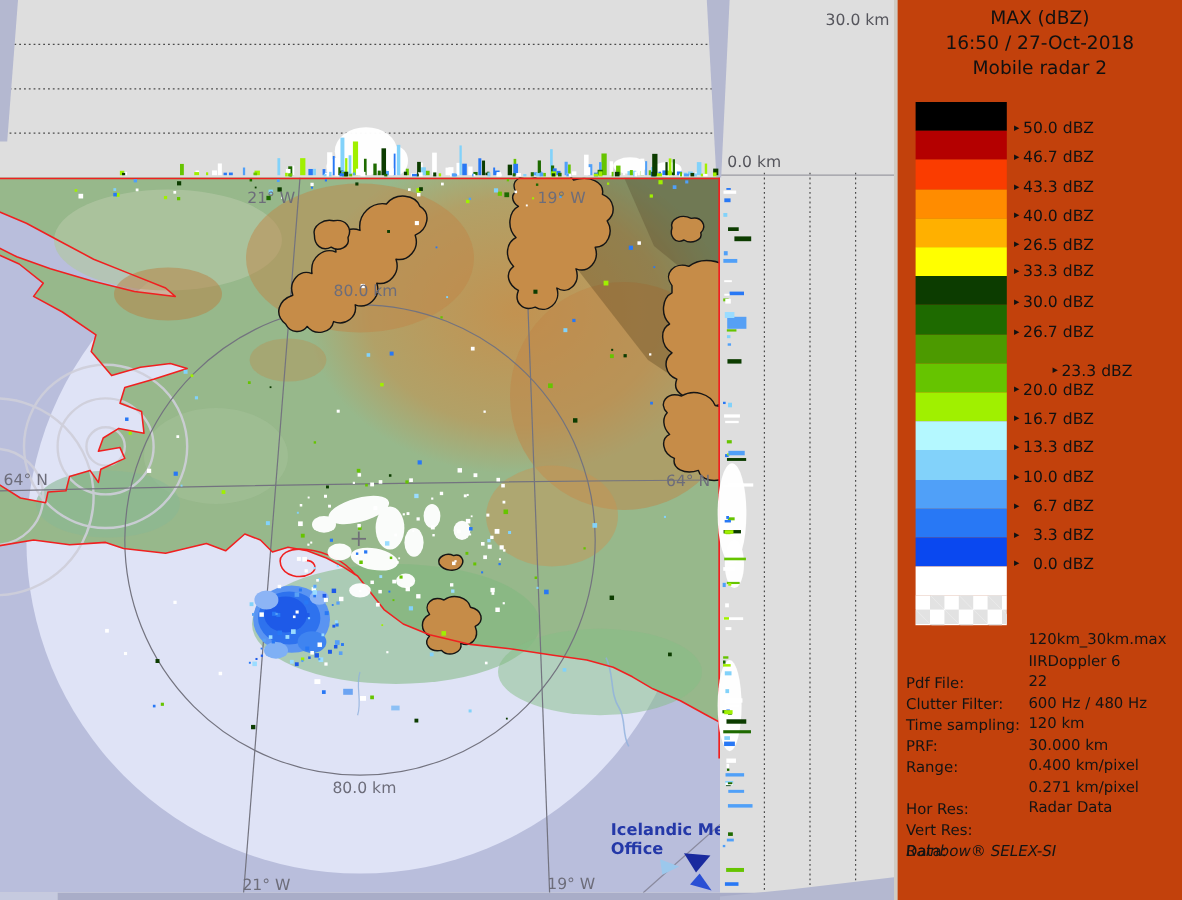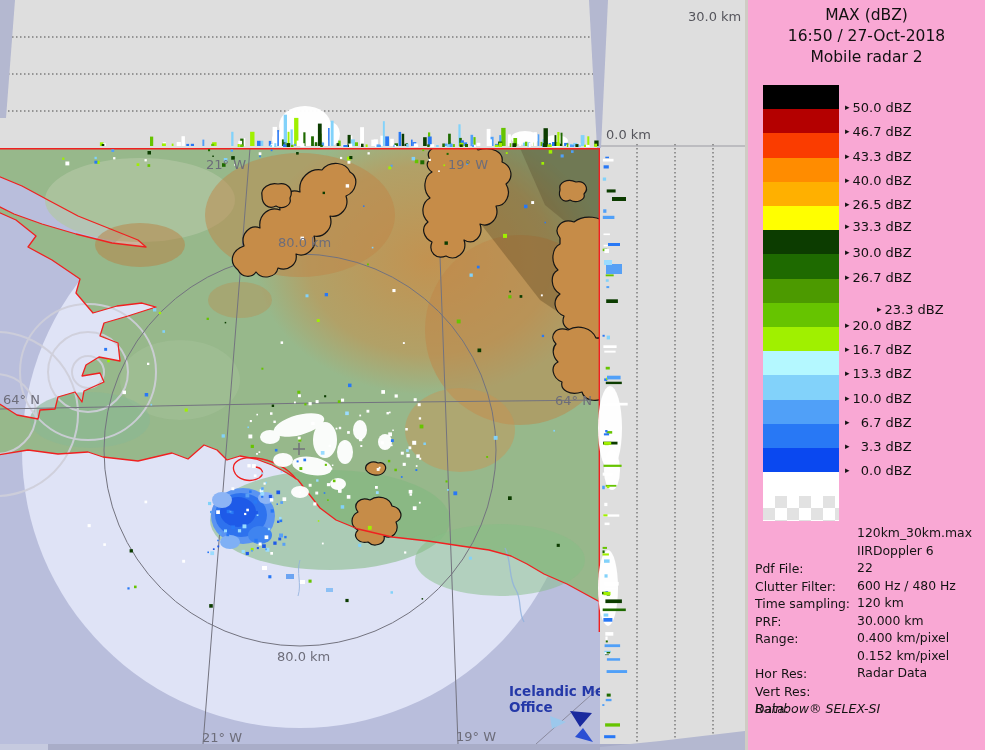--- a/index.html
+++ b/index.html
@@ -2,21 +2,21 @@
 <html><head>
 <meta charset="utf-8">
 <style>
   html,body{margin:0;padding:0;background:#888;}
   #app{position:relative;width:985px;height:750px;overflow:hidden;
        font-family:"DejaVu Sans","Liberation Sans",sans-serif;background:#dcdcdc;}
   #mapsvg{position:absolute;left:0;top:0;}
   #divider{position:absolute;left:745px;top:0;width:3px;height:750px;background:#cfccc4;}
   
   #panel{position:absolute;left:748px;top:0;width:237px;height:750px;
-         background:#f9a8d4;color:#141414;}
+         background:#c2410c;color:#141414;}
   .phead{padding-top:5px;text-align:center;font-size:15.5px;line-height:21px;color:#111;}
   #legend{position:absolute;left:15px;top:85px;width:215px;height:437px;}
   .band{position:absolute;left:0;width:76px;height:24.2px;}
   .band.checker{
     background:
       linear-gradient(45deg,#e2e2e2 25%,transparent 25%,transparent 75%,#e2e2e2 75%),
       linear-gradient(45deg,#e2e2e2 25%,#ffffff 25%,#ffffff 75%,#e2e2e2 75%);
     background-size:24px 24px;background-position:0 0,12px 12px;}
   .lgl{position:absolute;left:82px;font-size:13px;white-space:pre;color:#111;}
   .lgl .arr{font-size:9px;margin-right:3px;position:relative;top:-2px;color:#111;}
@@ -857,21 +857,21 @@
         <div class="irow">
           <span class="ilab"></span>
           <span class="ival">30.000 km</span>
         </div>
         <div class="irow">
           <span class="ilab">Hor Res:</span>
           <span class="ival">0.400 km/pixel</span>
         </div>
         <div class="irow">
           <span class="ilab">Vert Res:</span>
-          <span class="ival">0.152 km/pixel</span>
+          <span class="ival">0.271 km/pixel</span>
         </div>
         <div class="irow">
           <span class="ilab">Data:</span>
           <span class="ival">Radar Data</span>
         </div>
       </div>
     <div id="pfooter">Rainbow® SELEX-SI</div>
   </div>
 </div>
 

